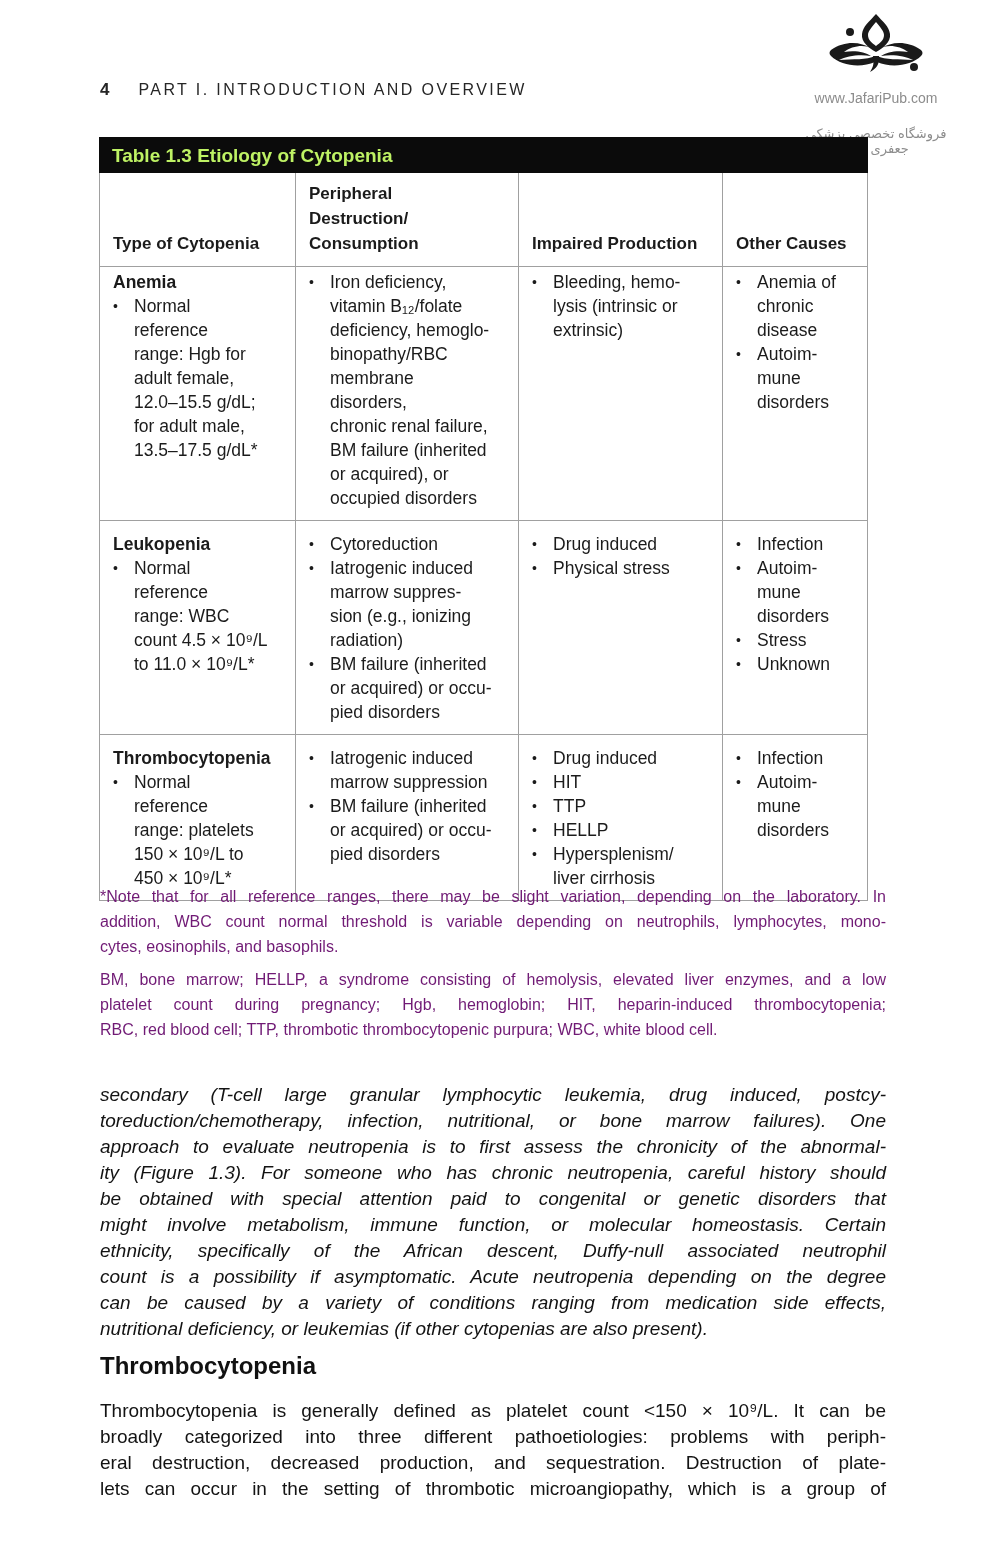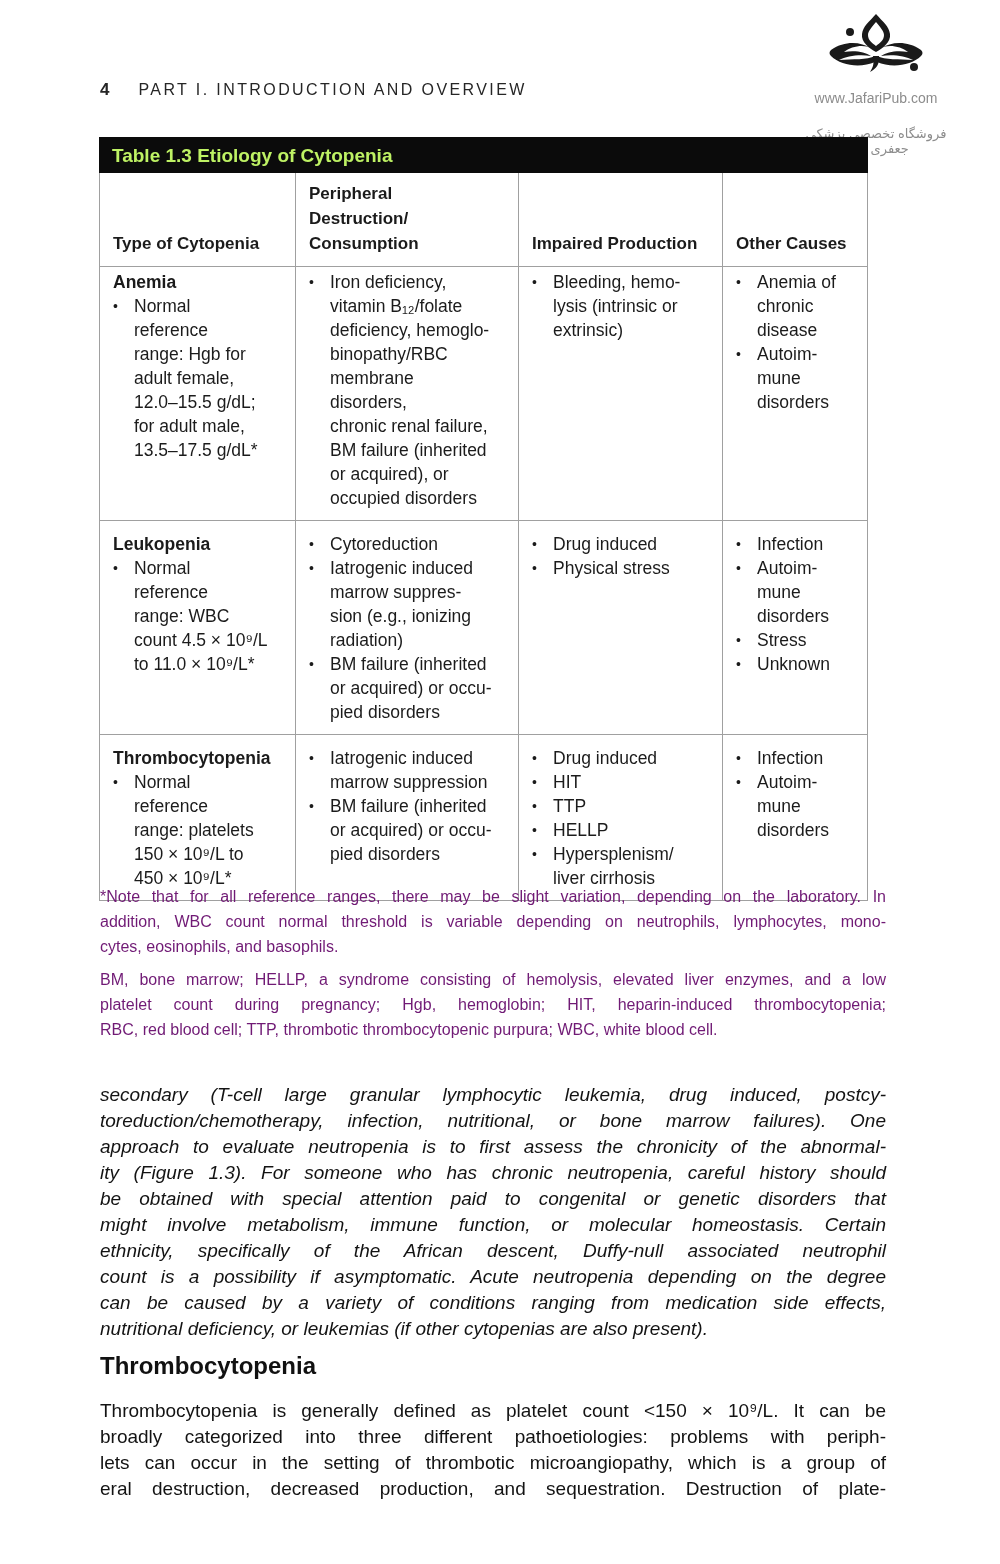--- a/index.html
+++ b/index.html
@@ -305,17 +305,17 @@
       <div class="jline">might involve metabolism, immune function, or molecular homeostasis. Certain</div>
       <div class="jline">ethnicity, specifically of the African descent, Duffy-null associated neutrophil</div>
       <div class="jline">count is a possibility if asymptomatic. Acute neutropenia depending on the degree</div>
       <div class="jline">can be caused by a variety of conditions ranging from medication side effects,</div>
       <div class="jline jlast">nutritional deficiency, or leukemias (if other cytopenias are also present).</div>
     </div>
   <h2 class="section-heading">Thrombocytopenia</h2>
   <div class="body-para para-2">
       <div class="jline">Thrombocytopenia is generally defined as platelet count &lt;150 × 10⁹/L. It can be</div>
       <div class="jline">broadly categorized into three different pathoetiologies: problems with periph-</div>
+      <div class="jline">eral destruction, decreased production, and sequestration. Destruction of plate-</div>
       <div class="jline">lets can occur in the setting of thrombotic microangiopathy, which is a group of</div>
-      <div class="jline">eral destruction, decreased production, and sequestration. Destruction of plate-</div>
     </div>
 
 </div>
 
 </body></html>

